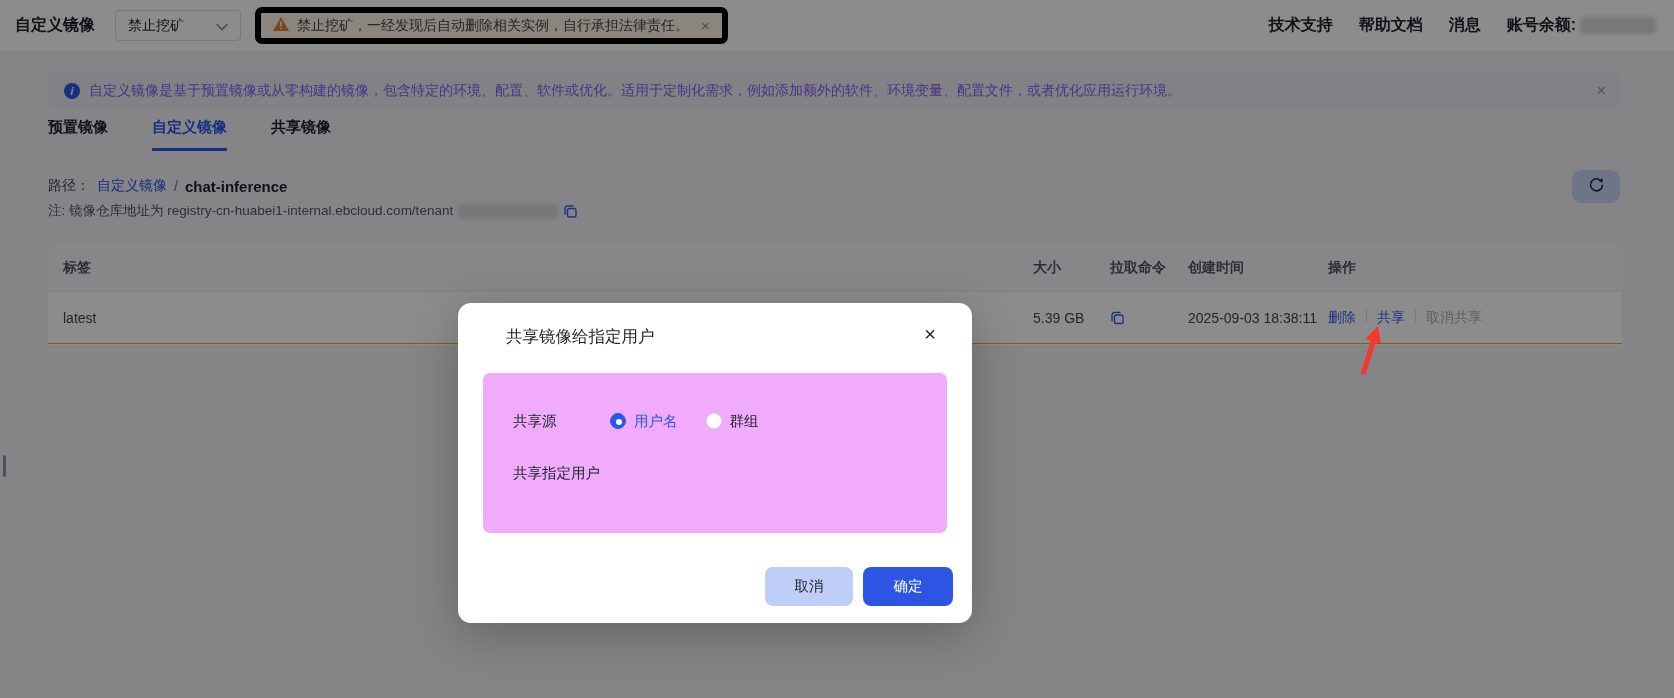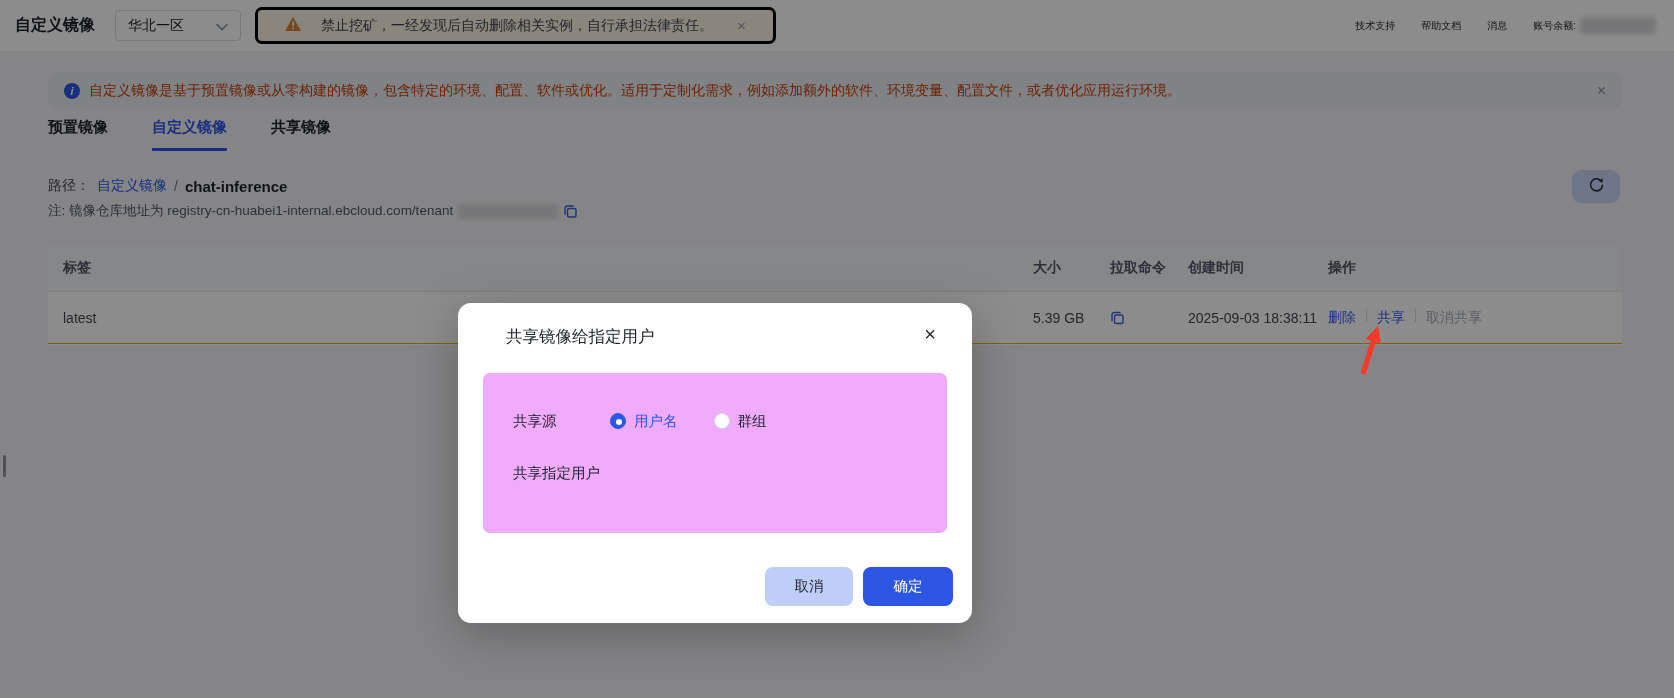--- a/index.html
+++ b/index.html
@@ -4,33 +4,33 @@
 <style>
   * { margin:0; padding:0; box-sizing:border-box; }
   html,body { width:1674px; height:698px; overflow:hidden; }
   body { font-family:"Liberation Sans","DejaVu Sans",sans-serif; background:#f2f3f6; position:relative; }
   .page { position:absolute; inset:0; background:#f2f3f6; }
 
   
   .topbar { position:absolute; left:0; top:0; width:100%; height:51px; background:#ffffff; display:flex; align-items:center; padding:0 10px 0 15px; }
   .app-title { font-size:16px; font-weight:bold; color:#1d2129; margin-right:20px; }
   .region-select { width:126px; height:31px; border:1px solid #d9dce3; border-radius:4px; background:#fff; display:flex; align-items:center; justify-content:space-between; padding:0 12px; font-size:14px; color:#1d2129; cursor:pointer; }
-  .warn-banner { margin-left:14px; height:37px; border:3px solid #000000; background:#fcf4e4; border-radius:7px; display:flex; align-items:center; padding:0 27px; gap:20px; }
+  .warn-banner { margin-left:14px; height:37px; border:6px solid #000000; background:#fcf4e4; border-radius:7px; display:flex; align-items:center; padding:0 12px; gap:8px; }
   .warn-banner .txt { font-size:14px; color:#3f434b; white-space:nowrap; }
   .warn-close { font-size:15px; color:#8a8f99; cursor:pointer; margin-left:4px; }
-  .topbar-right { margin-left:auto; display:flex; align-items:center; gap:26px; font-size:10px; color:#1d2129; padding-right:8px; }
+  .topbar-right { margin-left:auto; display:flex; align-items:center; gap:26px; font-size:16px; color:#1d2129; padding-right:8px;font-weight:bold; }
   .topbar-link { cursor:pointer; white-space:nowrap; }
   .balance { display:flex; align-items:center; gap:4px; white-space:nowrap; }
   .redacted { display:inline-block; background:#d9d9dc; border-radius:3px; filter:blur(2px); }
   .balance .redacted { width:76px; height:17px; }
 
   
   .notice { position:absolute; left:48px; top:72px; width:1574px; height:37px; background:#ebedf2; border-radius:8px; display:flex; align-items:center; padding:0 16px; gap:9px; }
   .info-icon { width:16px; height:16px; border-radius:50%; background:#2b57e8; color:#fff; font-size:11px; font-weight:bold; display:flex; align-items:center; justify-content:center; flex:0 0 auto; font-style:italic; }
-  .notice .txt { font-size:14px; color:#c2410c; white-space:nowrap; overflow:hidden; }
+  .notice .txt { font-size:14px; color:#8b5cf6; white-space:nowrap; overflow:hidden; }
   .notice-close { margin-left:auto; font-size:16px; color:#8a919e; cursor:pointer; }
 
   
   .tabs { position:absolute; left:48px; top:118px; display:flex; gap:44px; }
   .tab { font-size:15px; font-weight:bold; color:#1d2129; padding-bottom:11px; border-bottom:3px solid transparent; cursor:pointer; }
   .tab.active { color:#2f54eb; border-bottom-color:#2f54eb; border-radius:1px; }
 
   
   .path-row { position:absolute; left:48px; top:177px; font-size:14px; color:#42464e; display:flex; align-items:center; gap:7px; }
   .path-link { color:#2f54eb; cursor:pointer; }
@@ -56,21 +56,21 @@
   .left-handle { position:absolute; left:3px; top:455px; width:3px; height:22px; background:#8f949c; border-radius:2px; }
 
   
   .overlay { position:absolute; inset:0; background:rgba(0,0,0,0.45); z-index:10; }
   .modal { position:absolute; left:458px; top:303px; width:514px; height:320px; background:#fff; border-radius:13px; z-index:20; box-shadow:0 12px 48px rgba(0,0,0,0.25); }
   .modal-title { position:absolute; left:48px; top:23px; font-size:16.5px; font-weight:normal; color:#1d2129; }
   .modal-close { position:absolute; right:36px; top:21px; font-size:20px; color:#1d2129; cursor:pointer; line-height:1; }
   .modal-panel { position:absolute; left:25px; top:70px; width:464px; height:160px; background:#f0abfc; border-radius:7px; padding-top:33px; }
   .form-row { display:flex; align-items:center; height:30px; margin-bottom:22px; padding-left:30px; }
   .form-label { width:97px; font-size:14.5px; color:#1d2129; flex:0 0 auto; }
-  .radio-group { display:flex; align-items:center; gap:36px;justify-content:center; }
+  .radio-group { display:flex; align-items:center; gap:28px;justify-content:center; }
   .radio-opt { display:flex; align-items:center; gap:8px; cursor:pointer; }
   .radio-circle { width:16px; height:16px; border-radius:50%; background:#fff; border:1px solid #d6dae2; }
   .radio-opt.selected .radio-circle { background:#2b57e8; border-color:#2b57e8; position:relative; }
   .radio-opt.selected .radio-circle::after { content:""; position:absolute; left:5px; top:5px; width:6px; height:6px; border-radius:50%; background:#fff; }
   .radio-label { font-size:14.5px; color:#1d2129; }
   .radio-opt.selected .radio-label { color:#2b57e8; }
   .user-input { width:308px; height:31px; border:none; border-radius:6px; background:#fff; padding:0 12px; font-size:14px; color:#1d2129; outline:none; font-family:"Liberation Sans","DejaVu Sans",sans-serif; }
   .user-input::placeholder { color:#b4b9c4; }
   .modal-footer { position:absolute; right:19px; top:264px; display:flex; gap:10px; }
   .btn { height:39px; border:none; border-radius:8px; font-size:14.5px; cursor:pointer; font-family:"Liberation Sans","DejaVu Sans",sans-serif; }
@@ -80,21 +80,21 @@
   .red-arrow { position:absolute; left:1358px; top:324px; z-index:30; }
 </style>
 </head>
 <body>
 
 <div class="page">
 
   <div class="topbar">
     <div class="app-title">自定义镜像</div>
     <div class="region-select">
-      <span>华北一区</span>
+      <span>禁止挖矿</span>
       <span class="chev">
         <svg width="12" height="8" viewBox="0 0 12 8" fill="none">
             <path d="M1 1.5 L6 6.5 L11 1.5" stroke="#86909c" stroke-width="1.6" stroke-linecap="round"></path>
           </svg>
       </span>
     </div>
     <div class="warn-banner">
       <span>
         <svg width="16" height="14" viewBox="0 0 16 14">
             <path d="M8 0 L16 14 H0 Z" fill="#d9823b"></path>

